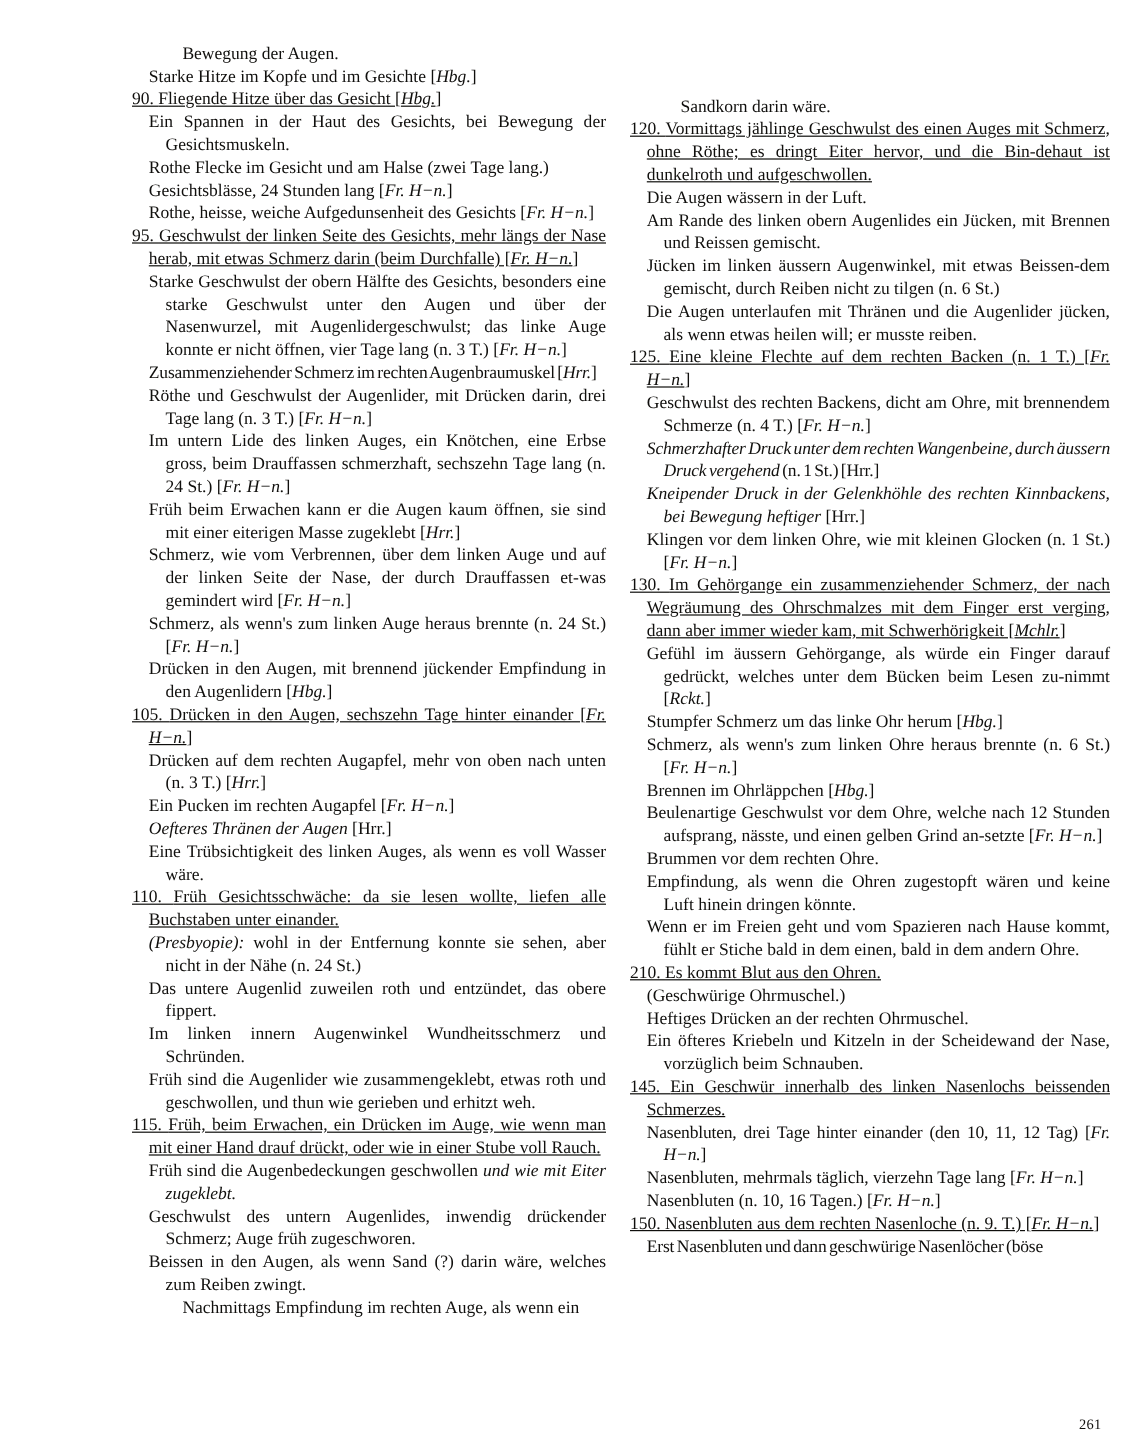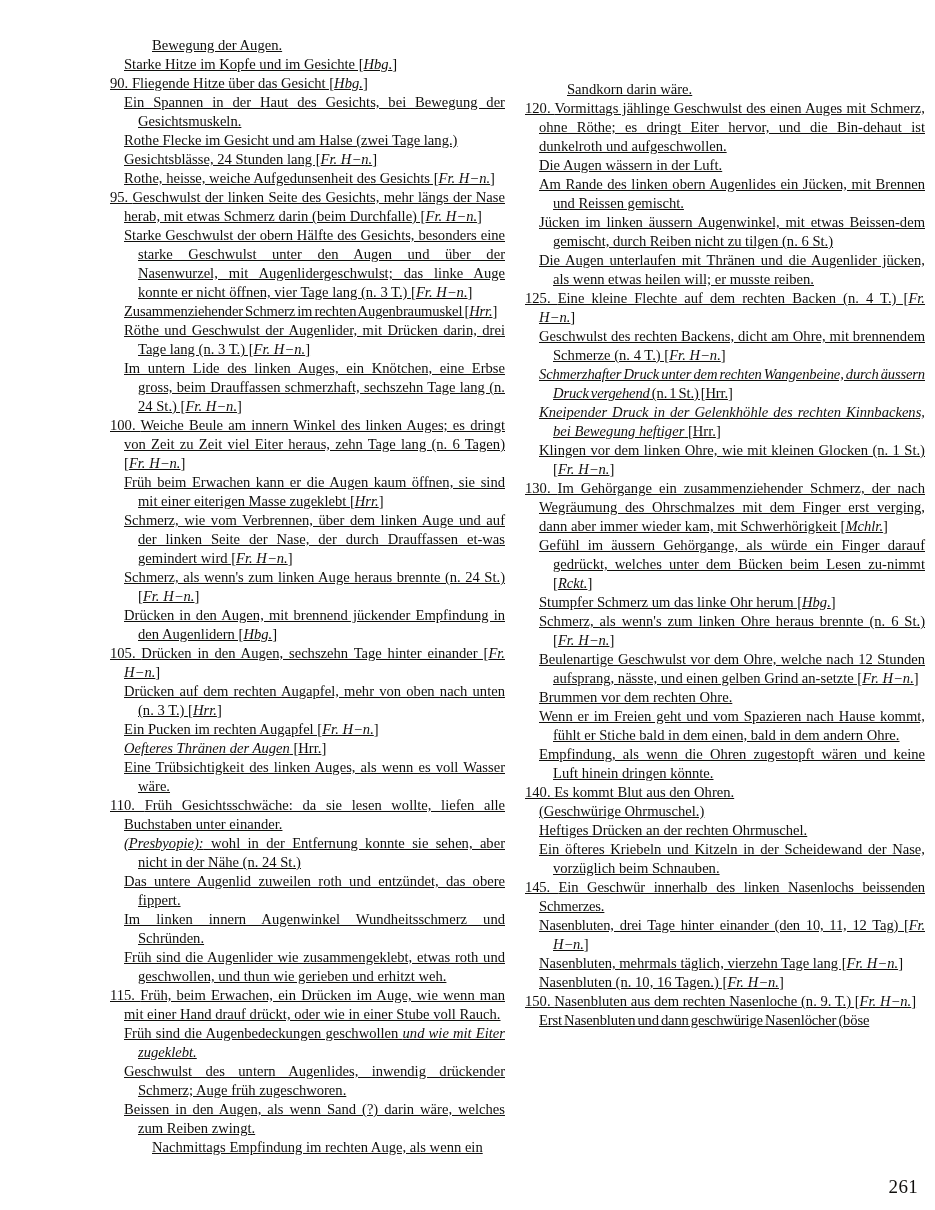--- a/index.html
+++ b/index.html
@@ -50,30 +50,29 @@
   
   .entry.numbered {
     padding-left: 14px;
     text-indent: -14px;
     text-decoration: underline;
   }
   
   .entry.plain {
     padding-left: 28px;
     text-indent: -14px;
-    text-decoration: underline;
   }
   .it { font-style: italic; }
   .tight { letter-spacing: -0.15px; word-spacing: -1.4px; }
 
   .folio {
     position: absolute;
     right: 17px;
     bottom: 16px;
-    font-size: 19px;
+    font-size: 12px;
     line-height: 14px;
     letter-spacing: 0.3px;
   }
 </style>
 </head>
 <body>
 
 <div class="page">
 
   <div class="columns">
@@ -83,21 +82,20 @@
         <p class="entry numbered"><span>90. </span><span>Fliegende Hitze über das Gesicht [</span><span class="it">Hbg.</span><span>]</span></p>
         <p class="entry plain"><span>Ein Spannen in der Haut des Gesichts, bei Bewegung der Gesichtsmuskeln.</span></p>
         <p class="entry plain"><span>Rothe Flecke im Gesicht und am Halse (zwei Tage lang.)</span></p>
         <p class="entry plain"><span>Gesichtsblässe, 24 Stunden lang [</span><span class="it">Fr. H−n.</span><span>]</span></p>
         <p class="entry plain"><span>Rothe, heisse, weiche Aufgedunsenheit des Gesichts [</span><span class="it">Fr. H−n.</span><span>]</span></p>
         <p class="entry numbered"><span>95. </span><span>Geschwulst der linken Seite des Gesichts, mehr längs der Nase herab, mit etwas Schmerz darin (beim Durchfalle) [</span><span class="it">Fr. H−n.</span><span>]</span></p>
         <p class="entry plain"><span>Starke Geschwulst der obern Hälfte des Gesichts, besonders eine starke Geschwulst unter den Augen und über der Nasenwurzel, mit Augenlidergeschwulst; das linke Auge konnte er nicht öffnen, vier Tage lang (n. 3 T.) [</span><span class="it">Fr. H−n.</span><span>]</span></p>
         <p class="entry plain tight"><span>Zusammenziehender Schmerz im rechten Augenbraumuskel [</span><span class="it">Hrr.</span><span>]</span></p>
         <p class="entry plain"><span>Röthe und Geschwulst der Augenlider, mit Drücken darin, drei Tage lang (n. 3 T.) [</span><span class="it">Fr. H−n.</span><span>]</span></p>
         <p class="entry plain"><span>Im untern Lide des linken Auges, ein Knötchen, eine Erbse gross, beim Drauffassen schmerzhaft, sechszehn Tage lang (n. 24 St.) [</span><span class="it">Fr. H−n.</span><span>]</span></p>
-        <p class="entry numbered"><span>100. </span><span>Weiche Beule am innern Winkel des linken Auges; es dringt von Zeit zu Zeit viel Eiter heraus, zehn Tage lang (n. 6 Tagen) [</span><span class="it">Fr. H−n.</span><span>]</span></p>
         <p class="entry plain"><span>Früh beim Erwachen kann er die Augen kaum öffnen, sie sind mit einer eiterigen Masse zugeklebt [</span><span class="it">Hrr.</span><span>]</span></p>
         <p class="entry plain"><span>Schmerz, wie vom Verbrennen, über dem linken Auge und auf der linken Seite der Nase, der durch Drauffassen et-was gemindert wird [</span><span class="it">Fr. H−n.</span><span>]</span></p>
         <p class="entry plain"><span>Schmerz, als wenn's zum linken Auge heraus brennte (n. 24 St.) [</span><span class="it">Fr. H−n.</span><span>]</span></p>
         <p class="entry plain"><span>Drücken in den Augen, mit brennend jückender Empfindung in den Augenlidern [</span><span class="it">Hbg.</span><span>]</span></p>
         <p class="entry numbered"><span>105. </span><span>Drücken in den Augen, sechszehn Tage hinter einander [</span><span class="it">Fr. H−n.</span><span>]</span></p>
         <p class="entry plain"><span>Drücken auf dem rechten Augapfel, mehr von oben nach unten (n. 3 T.) [</span><span class="it">Hrr.</span><span>]</span></p>
         <p class="entry plain"><span>Ein Pucken im rechten Augapfel [</span><span class="it">Fr. H−n.</span><span>]</span></p>
         <p class="entry plain"><span class="it">Oefteres Thränen der Augen</span><span> [</span><span class="">Hrr.</span><span>]</span></p>
         <p class="entry plain"><span>Eine Trübsichtigkeit des linken Auges, als wenn es voll Wasser wäre.</span></p>
         <p class="entry numbered"><span>110. </span><span>Früh Gesichtsschwäche: da sie lesen wollte, liefen alle Buchstaben unter einander.</span></p>
@@ -111,34 +109,35 @@
         <p class="entry plain"><span>Beissen in den Augen, als wenn Sand (?) darin wäre, welches zum Reiben zwingt.</span></p>
         <p class="entry plain" style="padding-left: 42px; text-indent: 0px;"><span>Nachmittags Empfindung im rechten Auge, als wenn ein</span></p>
       </div>
     <div class="col col-right" id="col-right">
         <p class="entry plain" style="text-indent: 14px; margin-top: 44px;"><span>Sandkorn darin wäre.</span></p>
         <p class="entry numbered"><span>120. </span><span>Vormittags jählinge Geschwulst des einen Auges mit Schmerz, ohne Röthe; es dringt Eiter hervor, und die Bin-dehaut ist dunkelroth und aufgeschwollen.</span></p>
         <p class="entry plain"><span>Die Augen wässern in der Luft.</span></p>
         <p class="entry plain"><span>Am Rande des linken obern Augenlides ein Jücken, mit Brennen und Reissen gemischt.</span></p>
         <p class="entry plain"><span>Jücken im linken äussern Augenwinkel, mit etwas Beissen-dem gemischt, durch Reiben nicht zu tilgen (n. 6 St.)</span></p>
         <p class="entry plain"><span>Die Augen unterlaufen mit Thränen und die Augenlider jücken, als wenn etwas heilen will; er musste reiben.</span></p>
-        <p class="entry numbered"><span>125. </span><span>Eine kleine Flechte auf dem rechten Backen (n. 4 T.) [</span><span class="it">Fr. H−n.</span><span>]</span></p>
+        <p class="entry numbered"><span>125. </span><span>Eine kleine Flechte auf dem rechten Backen (n. 1 T.) [</span><span class="it">Fr. H−n.</span><span>]</span></p>
         <p class="entry plain"><span>Geschwulst des rechten Backens, dicht am Ohre, mit brennendem Schmerze (n. 4 T.) [</span><span class="it">Fr. H−n.</span><span>]</span></p>
         <p class="entry plain tight"><span class="it">Schmerzhafter Druck unter dem rechten Wangenbeine, durch äussern Druck vergehend</span><span> (n. 1 St.) [</span><span class="">Hrr.</span><span>]</span></p>
         <p class="entry plain"><span class="it">Kneipender Druck in der Gelenkhöhle des rechten Kinnbackens, bei Bewegung heftiger</span><span> [</span><span class="">Hrr.</span><span>]</span></p>
         <p class="entry plain"><span>Klingen vor dem linken Ohre, wie mit kleinen Glocken (n. 1 St.) [</span><span class="it">Fr. H−n.</span><span>]</span></p>
         <p class="entry numbered"><span>130. </span><span>Im Gehörgange ein zusammenziehender Schmerz, der nach Wegräumung des Ohrschmalzes mit dem Finger erst verging, dann aber immer wieder kam, mit Schwerhörigkeit [</span><span class="it">Mchlr.</span><span>]</span></p>
         <p class="entry plain"><span>Gefühl im äussern Gehörgange, als würde ein Finger darauf gedrückt, welches unter dem Bücken beim Lesen zu-nimmt [</span><span class="it">Rckt.</span><span>]</span></p>
         <p class="entry plain"><span>Stumpfer Schmerz um das linke Ohr herum [</span><span class="it">Hbg.</span><span>]</span></p>
         <p class="entry plain"><span>Schmerz, als wenn's zum linken Ohre heraus brennte (n. 6 St.) [</span><span class="it">Fr. H−n.</span><span>]</span></p>
+        <p class="entry plain"><span>Brennen im Ohrläppchen [</span><span class="it">Hbg.</span><span>]</span></p>
         <p class="entry plain"><span>Beulenartige Geschwulst vor dem Ohre, welche nach 12 Stunden aufsprang, nässte, und einen gelben Grind an-setzte [</span><span class="it">Fr. H−n.</span><span>]</span></p>
         <p class="entry plain"><span>Brummen vor dem rechten Ohre.</span></p>
+        <p class="entry plain"><span>Empfindung, als wenn die Ohren zugestopft wären und keine Luft hinein dringen könnte.</span></p>
         <p class="entry plain"><span>Wenn er im Freien geht und vom Spazieren nach Hause kommt, fühlt er Stiche bald in dem einen, bald in dem andern Ohre.</span></p>
-        <p class="entry plain"><span>Empfindung, als wenn die Ohren zugestopft wären und keine Luft hinein dringen könnte.</span></p>
-        <p class="entry numbered"><span>140. </span><span>Es kommt Blut aus den Ohren.</span></p>
+        <p class="entry numbered"><span>210. </span><span>Es kommt Blut aus den Ohren.</span></p>
         <p class="entry plain"><span>(Geschwürige Ohrmuschel.)</span></p>
         <p class="entry plain"><span>Heftiges Drücken an der rechten Ohrmuschel.</span></p>
         <p class="entry plain"><span>Ein öfteres Kriebeln und Kitzeln in der Scheidewand der Nase, vorzüglich beim Schnauben.</span></p>
         <p class="entry numbered tight"><span>145. </span><span>Ein Geschwür innerhalb des linken Nasenlochs beissenden Schmerzes.</span></p>
         <p class="entry plain tight"><span>Nasenbluten, drei Tage hinter einander (den 10, 11, 12 Tag) [</span><span class="it">Fr. H−n.</span><span>]</span></p>
         <p class="entry plain"><span>Nasenbluten, mehrmals täglich, vierzehn Tage lang [</span><span class="it">Fr. H−n.</span><span>]</span></p>
         <p class="entry plain"><span>Nasenbluten (n. 10, 16 Tagen.) [</span><span class="it">Fr. H−n.</span><span>]</span></p>
         <p class="entry numbered"><span>150. </span><span>Nasenbluten aus dem rechten Nasenloche (n. 9. T.) [</span><span class="it">Fr. H−n.</span><span>]</span></p>
         <p class="entry plain tight"><span>Erst Nasenbluten und dann geschwürige Nasenlöcher (böse</span></p>
       </div>

